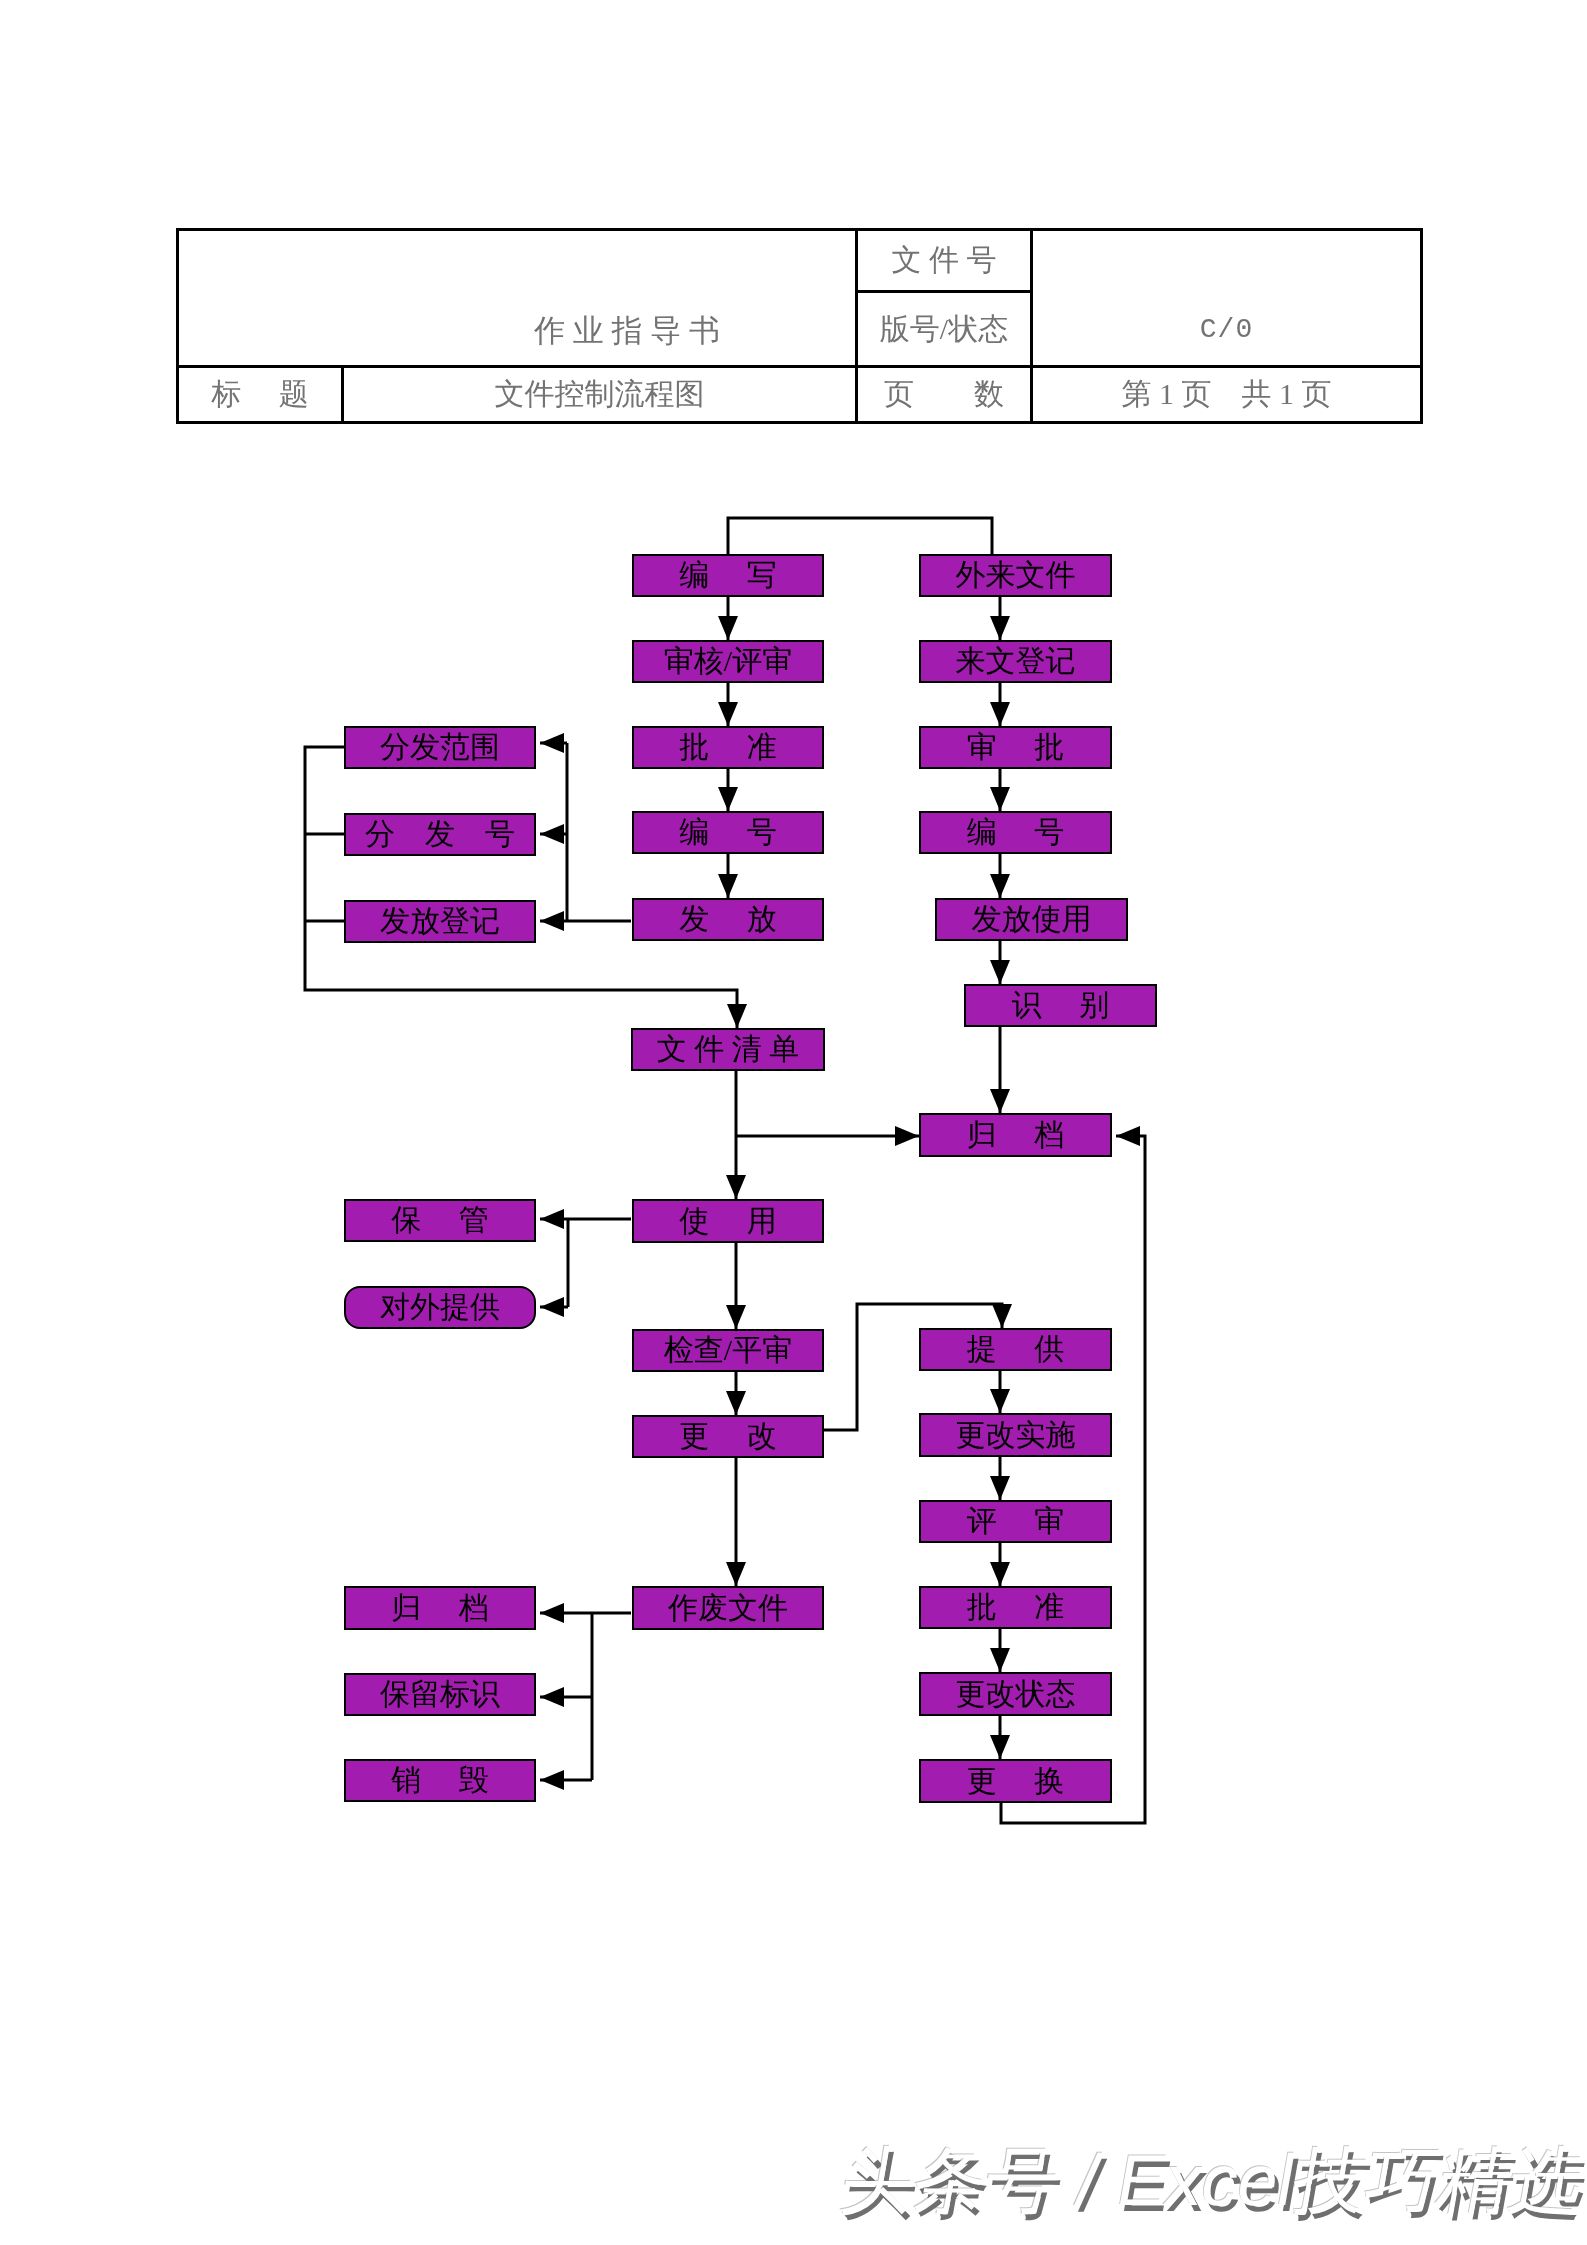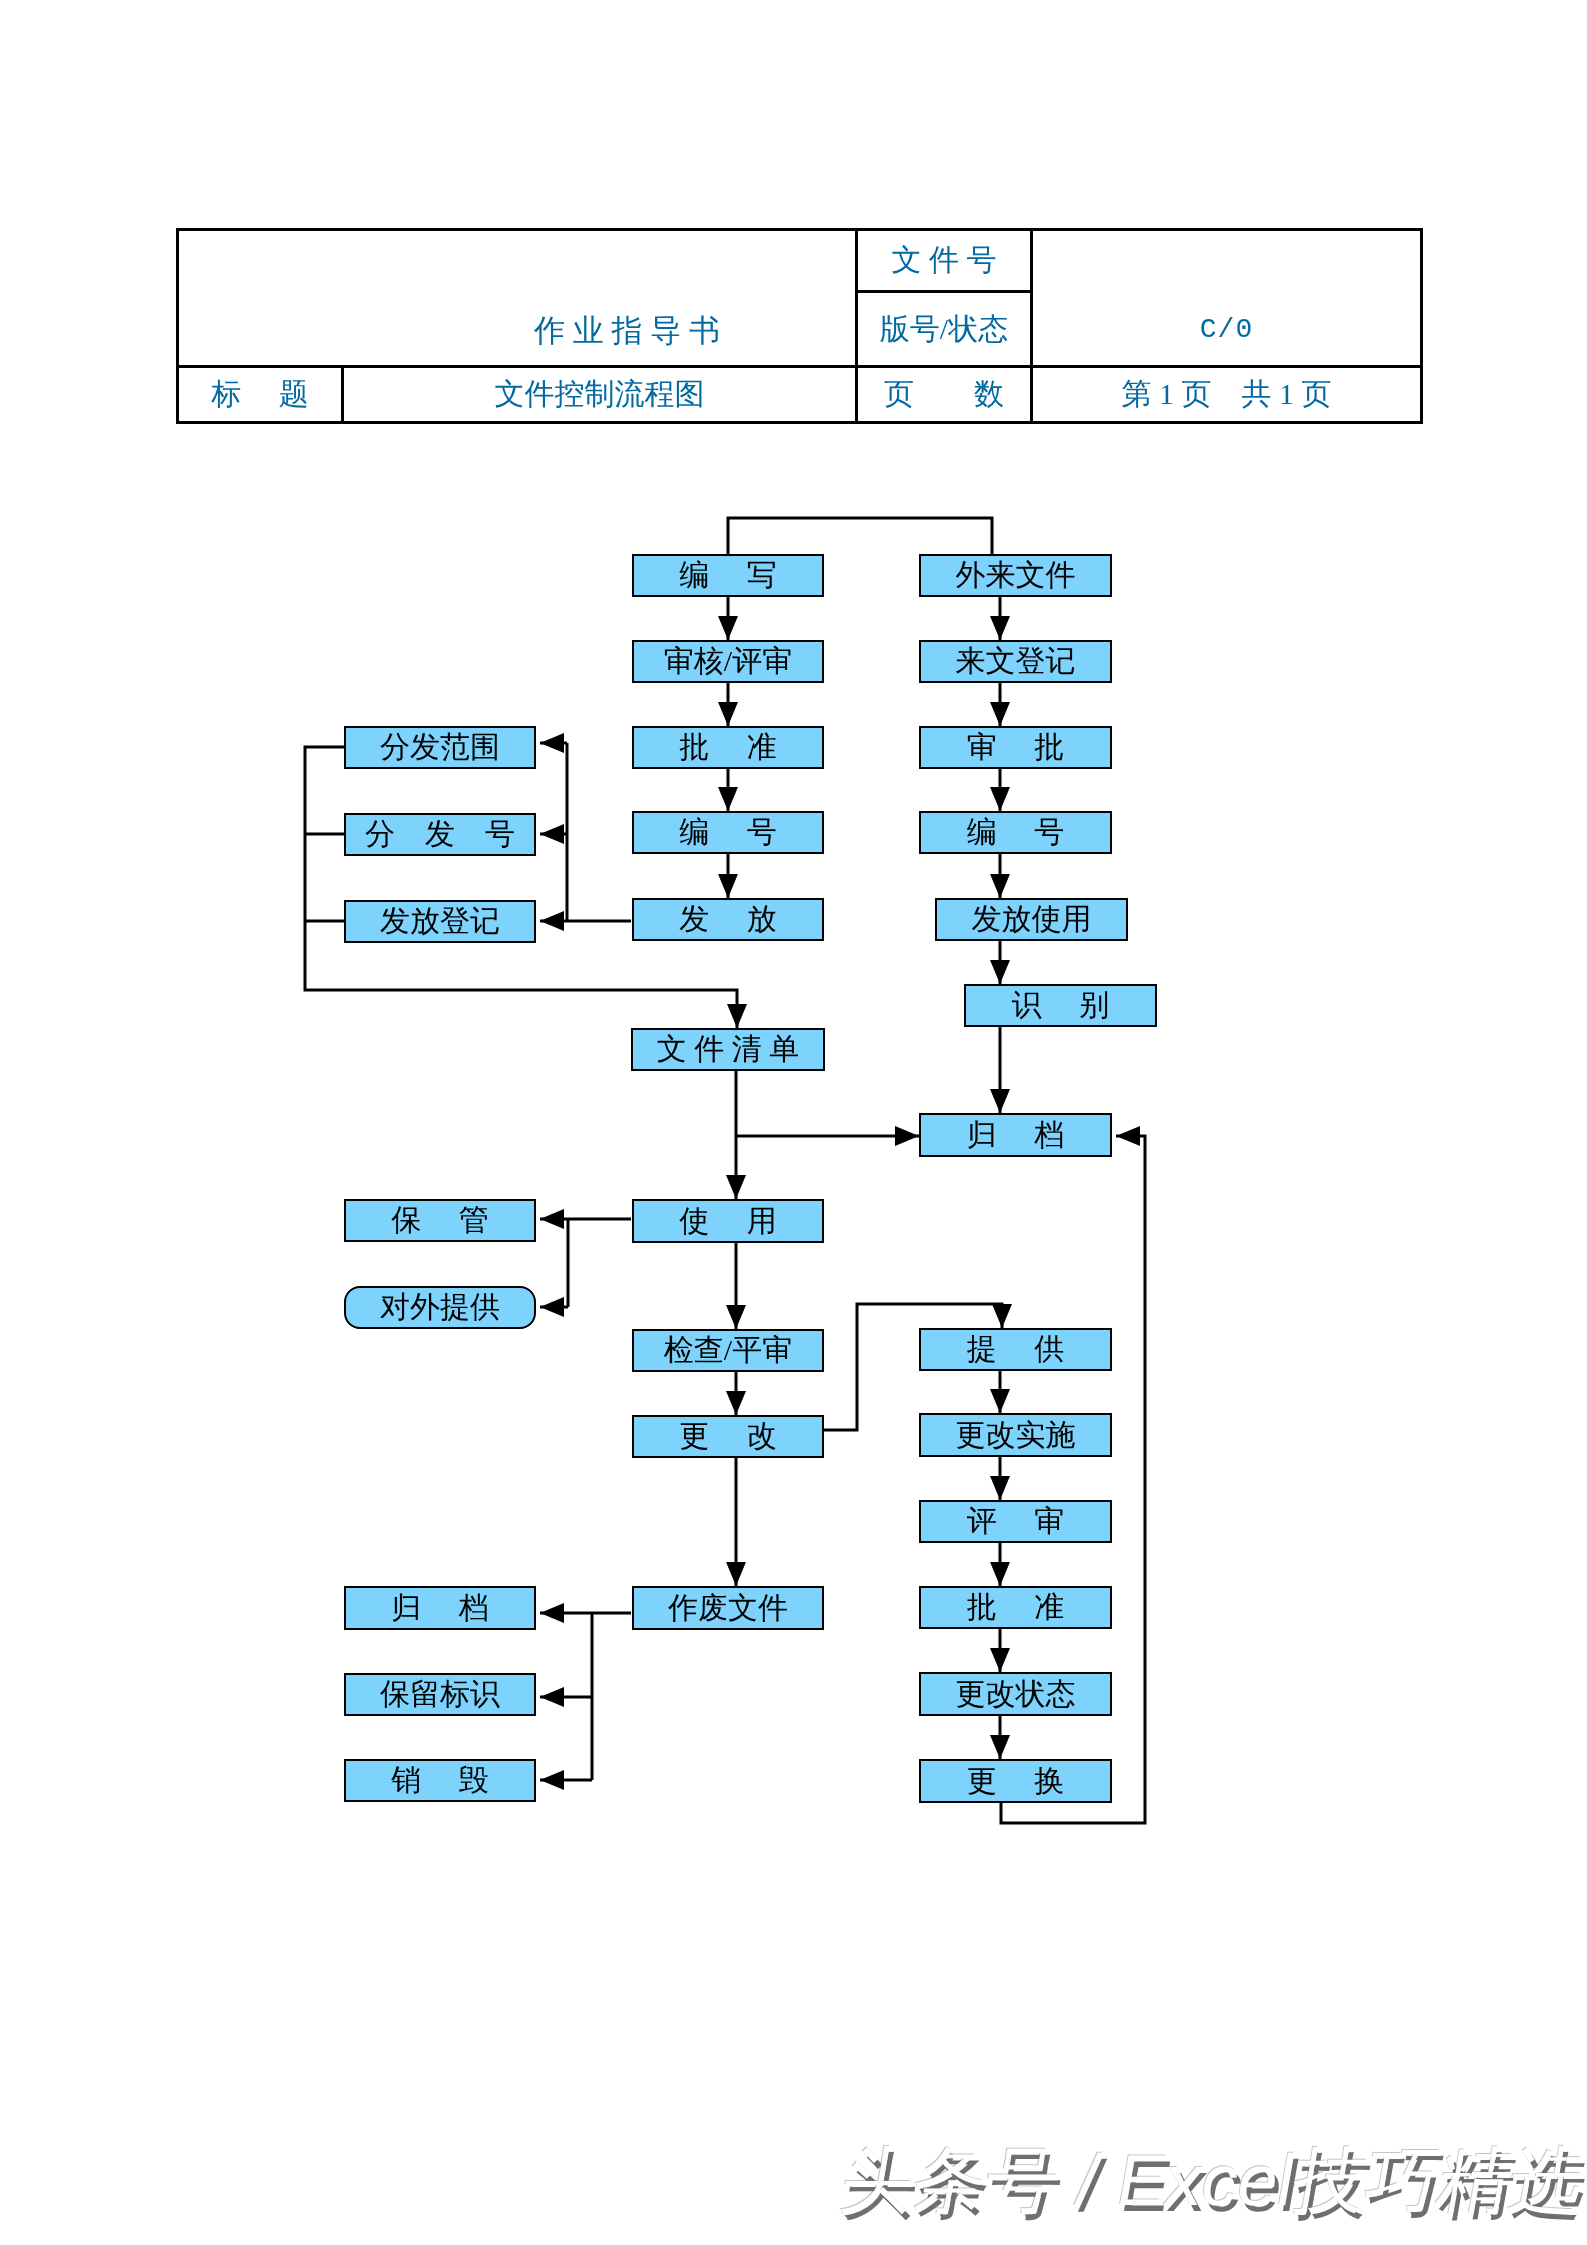--- a/index.html
+++ b/index.html
@@ -1,41 +1,41 @@
 <!DOCTYPE html>
 <html><head>
 <meta charset="utf-8">
 <style>
   html,body{margin:0;padding:0;background:#ffffff;}
   .page{position:relative;width:1587px;height:2245px;background:#ffffff;overflow:hidden;
         font-family:"Liberation Serif","DejaVu Serif",serif;color:#000;}
   
   .htable{position:absolute;left:176px;top:228px;width:1247px;height:196px;
           border:3px solid #000;box-sizing:border-box;}
-  .hcell{position:absolute;box-sizing:border-box;font-size:30px;color:#0369a1;
+  .hcell{position:absolute;box-sizing:border-box;font-size:30px;color:#737373;
          display:flex;align-items:center;justify-content:center;white-space:nowrap;}
   .br{border-right:3px solid #000;}
   .bb{border-bottom:3px solid #000;}
   .cell-doc-type{left:0;top:0;width:679px;height:137px;padding:65px 0 0 220px;font-size:31px;}
   .cell-r1-label{left:679px;top:0;width:175px;height:62px;}
   .cell-r1-value{left:854px;top:0;width:387px;height:62px;
                  font-family:"Liberation Mono","DejaVu Sans Mono",monospace;font-size:28px;letter-spacing:1px;}
   .cell-r2-label{left:679px;top:62px;width:175px;height:75px;}
   .cell-r2-value{left:854px;top:62px;width:387px;height:75px;
                  font-family:"Liberation Mono","DejaVu Sans Mono",monospace;font-size:28px;letter-spacing:1px;}
   .cell-r3-tlabel{left:0;top:137px;width:165px;height:53px;}
   .cell-r3-tvalue{left:165px;top:137px;width:514px;height:53px;}
   .cell-r3-label{left:679px;top:137px;width:175px;height:53px;}
   .cell-r3-value{left:854px;top:137px;width:387px;height:53px;}
   
   #flowchart{position:absolute;left:0;top:0;width:1587px;height:2245px;}
   #edge-svg{position:absolute;left:0;top:0;width:1587px;height:2245px;}
   #edge-svg polyline{fill:none;stroke:#000000;stroke-width:3;}
   #edge-svg .arrhead{fill:#000000;stroke:none;}
-  .fc-node{position:absolute;box-sizing:border-box;border:2px solid #000;background:#7dd3fc;
+  .fc-node{position:absolute;box-sizing:border-box;border:2px solid #000;background:#a21caf;
            display:flex;align-items:center;justify-content:center;
            font-size:30px;white-space:nowrap;color:#000;}
   
   .watermark{position:absolute;left:842px;top:2132px;width:740px;height:100px;
              font-family:"Liberation Sans","DejaVu Sans",sans-serif;
              font-size:72px;line-height:96px;white-space:nowrap;
              transform:skewX(-10deg);}
 </style>
 </head>
 <body>

